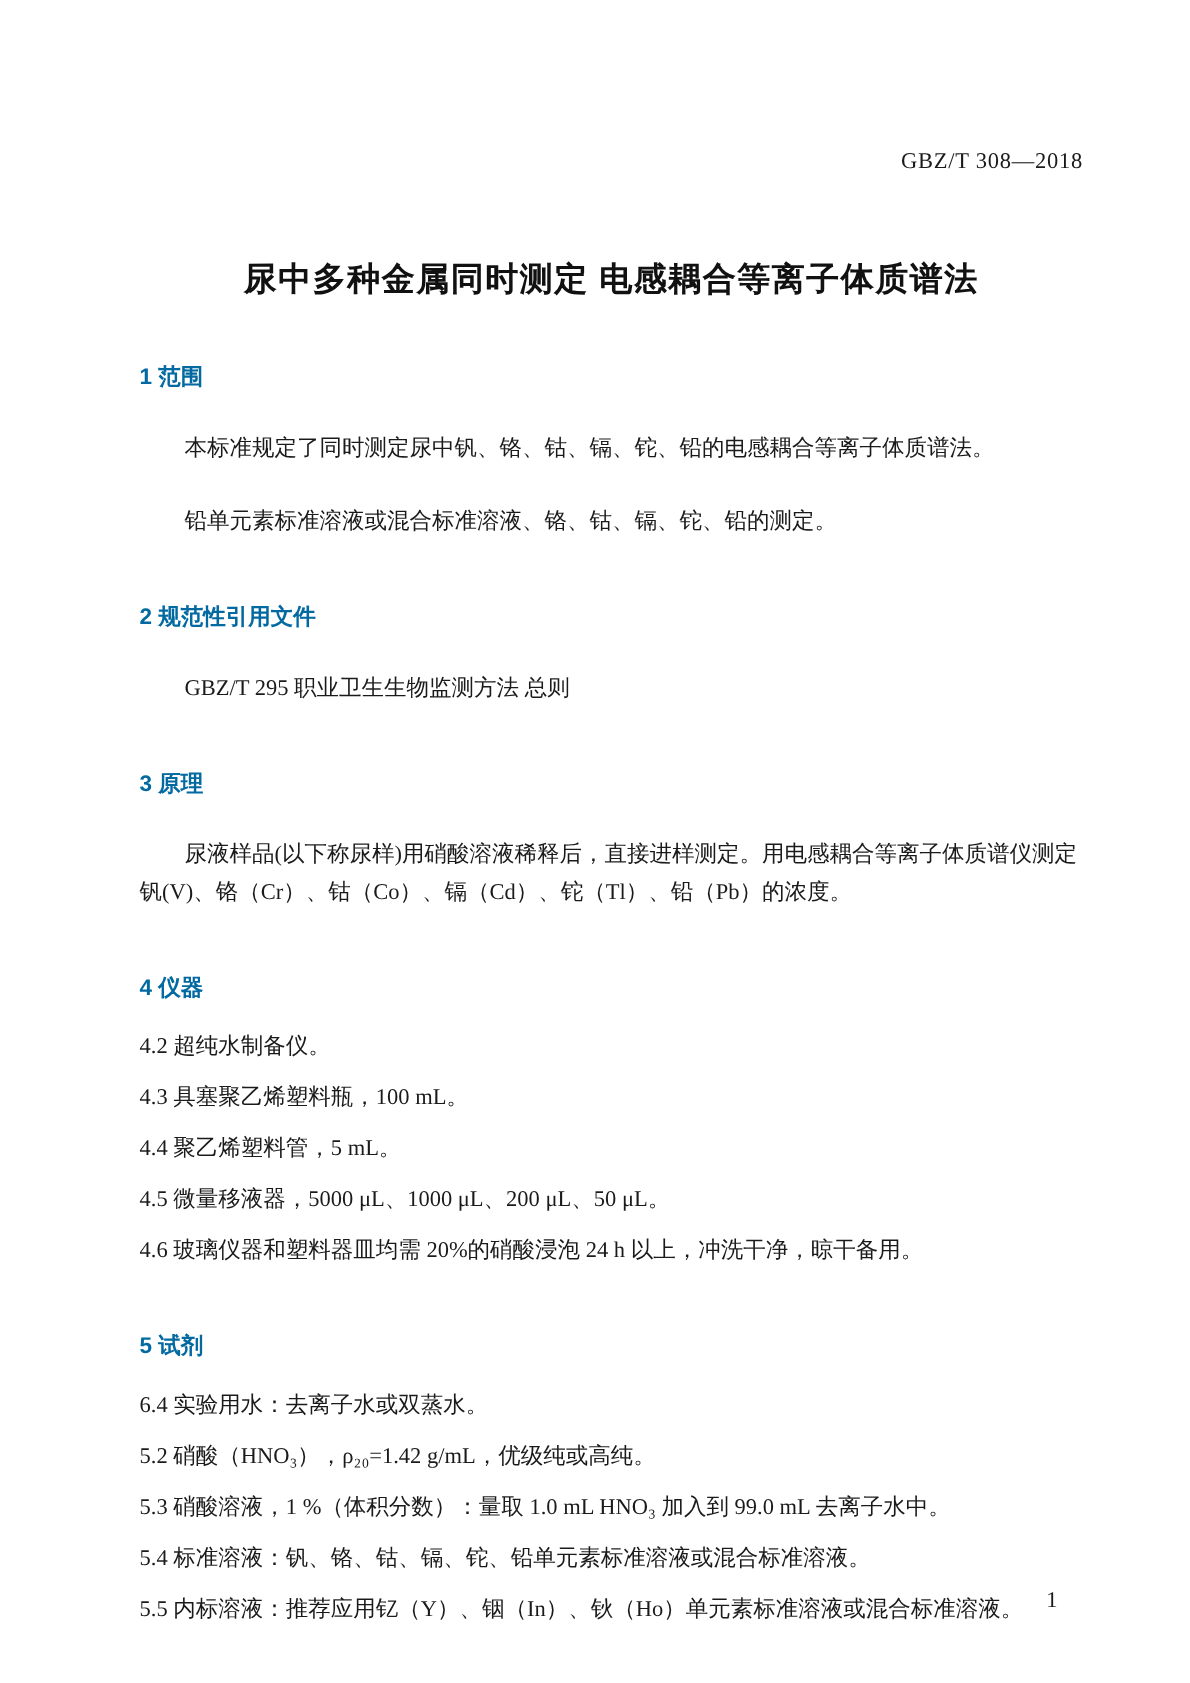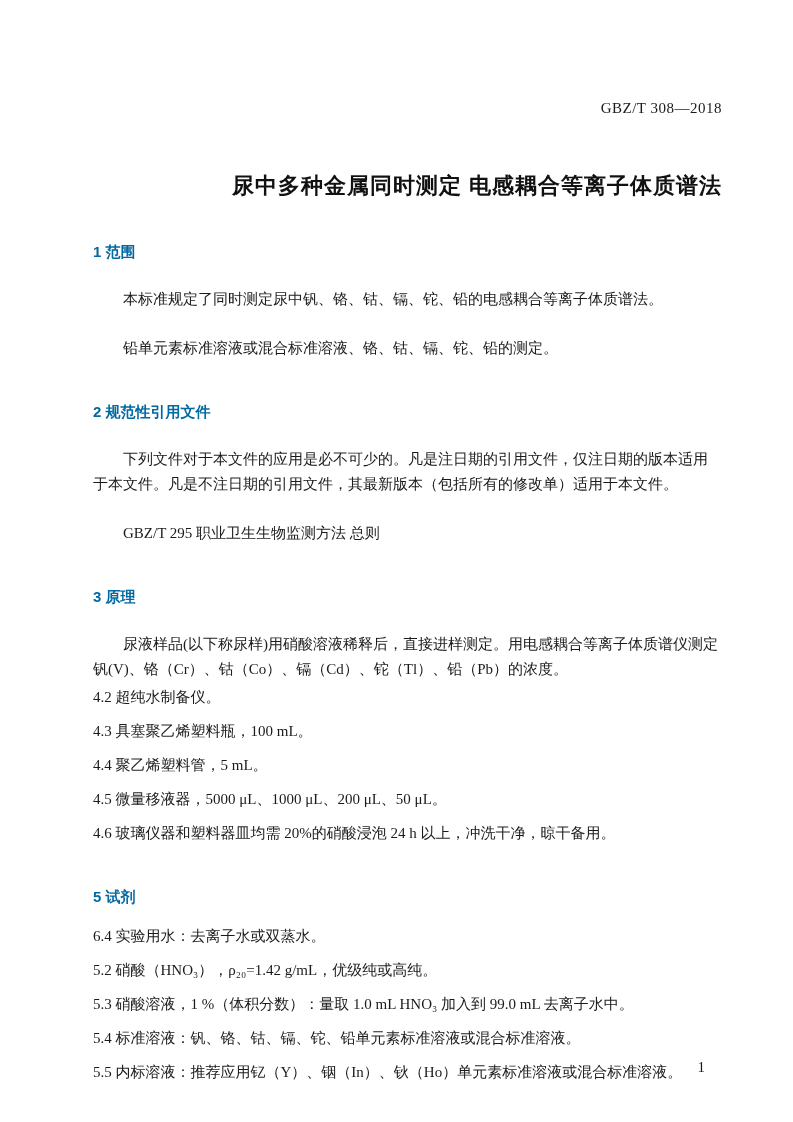--- a/index.html
+++ b/index.html
@@ -20,21 +20,21 @@
     font-size: 15px;
     line-height: 25px;
   }
   .header-row {
     text-align: right;
     font-size: 15px;
     letter-spacing: 0.5px;
   }
   .doc-title {
     margin: 50px 0 0 0;
-    text-align: right;
+    text-align: center;
     font-family: "Liberation Sans", sans-serif;
     font-weight: 700;
     font-size: 22px;
     line-height: 30px;
     letter-spacing: 1px;
     color: #111;
   }
   h2.sec-heading {
     margin: 40px 0 16px 0;
     font-family: "Liberation Sans", sans-serif;
@@ -73,30 +73,30 @@
   <h1 class="doc-title">尿中多种金属同时测定 电感耦合等离子体质谱法</h1>
 
   <section>
     <h2 class="sec-heading">1  范围</h2>
     <p class="para indent">本标准规定了同时测定尿中钒、铬、钴、镉、铊、铅的电感耦合等离子体质谱法。</p>
     <p class="para indent">铅单元素标准溶液或混合标准溶液、铬、钴、镉、铊、铅的测定。</p>
   </section>
 
   <section>
     <h2 class="sec-heading">2  规范性引用文件</h2>
-    <p class="para indent">下列文件对于本文件的应用是必不可少的。凡是注日期的引用文件，仅注日期的版本适用于本文件。凡是不注日期的引用文件，其最新版本（包括所有的修改单）适用于本文件。</p>
     <p class="para indent">GBZ/T 295  职业卫生生物监测方法  总则</p>
   </section>
 
   <section>
     <h2 class="sec-heading">3  原理</h2>
     <p class="para indent">尿液样品(以下称尿样)用硝酸溶液稀释后，直接进样测定。用电感耦合等离子体质谱仪测定钒(V)、铬（Cr）、钴（Co）、镉（Cd）、铊（Tl）、铅（Pb）的浓度。</p>
   </section>
 
   <section>
+    <h2 class="sec-heading">4  仪器</h2>
     <p class="para item">4.2 超纯水制备仪。</p>
     <p class="para item">4.3 具塞聚乙烯塑料瓶，100 mL。</p>
     <p class="para item">4.4 聚乙烯塑料管，5 mL。</p>
     <p class="para item">4.5 微量移液器，5000 μL、1000 μL、200 μL、50 μL。</p>
     <p class="para item">4.6 玻璃仪器和塑料器皿均需 20%的硝酸浸泡 24 h 以上，冲洗干净，晾干备用。</p>
   </section>
 
   <section>
     <h2 class="sec-heading">5  试剂</h2>
     <p class="para item">6.4 实验用水：去离子水或双蒸水。</p>

